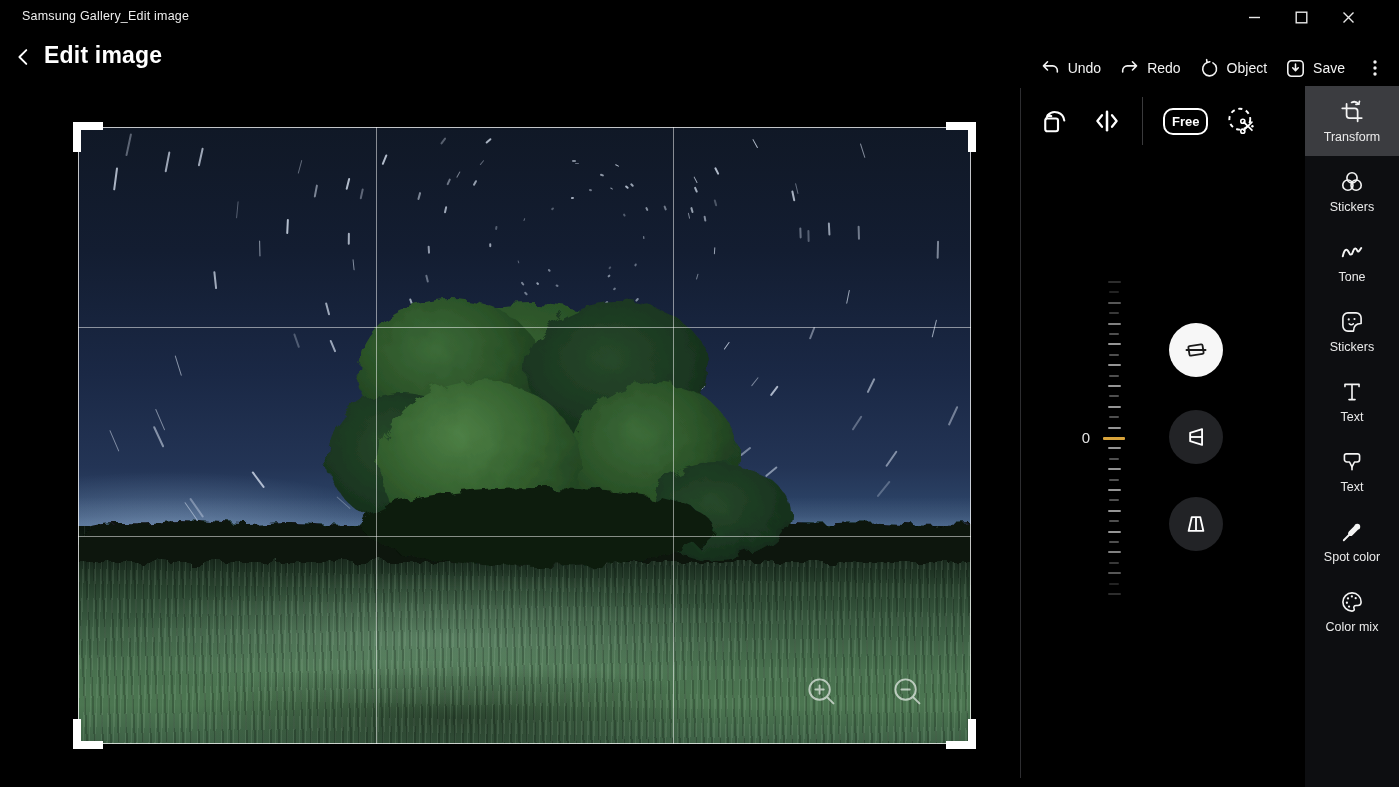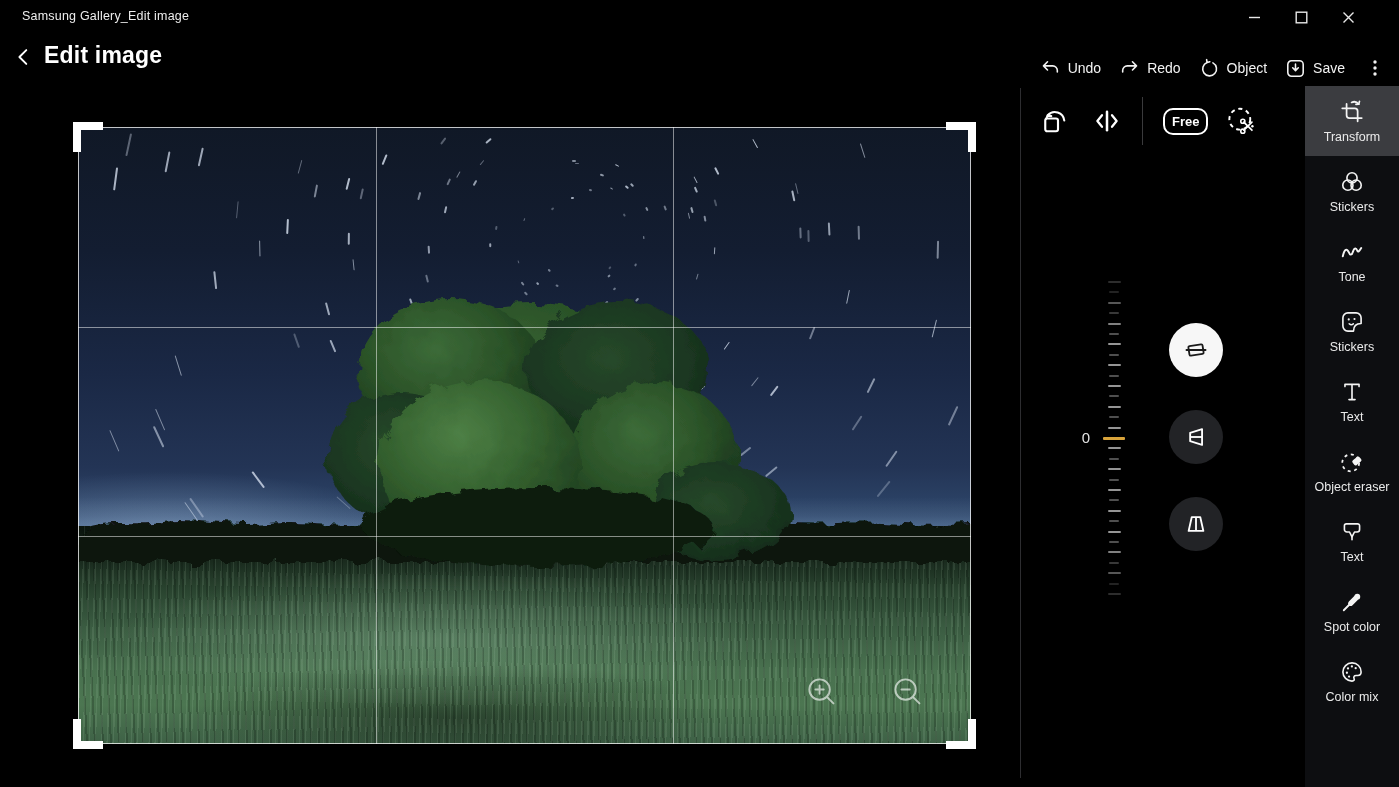--- a/index.html
+++ b/index.html
@@ -464,29 +464,20 @@
     <span class="lbl">Stickers</span>
   </button>
   <button class="side-item">
     <svg width="26" height="26" viewBox="0 0 24 24">
         <path d="M5.5 7 V5 H18.5 V7 M12 5 V19 M9.2 19 H14.8" fill="none" stroke="currentColor" stroke-width="1.5" stroke-linecap="round" stroke-linejoin="round"></path>
       </svg>
     <span class="lbl">Text</span>
   </button>
   <button class="side-item">
     <svg width="26" height="26" viewBox="0 0 24 24">
-        <circle cx="10.8" cy="12.8" r="7.8" fill="none" stroke="currentColor" stroke-width="1.6" stroke-dasharray="2.8 3.3"></circle>
-        <g transform="rotate(-40 16.5 11)">
-          <rect x="12.4" y="8.2" width="8.2" height="5.6" rx="1.7" fill="currentColor"></rect>
-        </g>
-      </svg>
-    <span class="lbl">Object eraser</span>
-  </button>
-  <button class="side-item">
-    <svg width="26" height="26" viewBox="0 0 24 24">
         <path d="M6.8 4.5 H17.2 A1.8 1.8 0 0 1 19 6.3 V9.7 A2.3 2.3 0 0 1 16.7 12 H14.3 L12 16.5 L9.7 12 H7.3 A2.3 2.3 0 0 1 5 9.7 V6.3 A1.8 1.8 0 0 1 6.8 4.5 Z" fill="none" stroke="currentColor" stroke-width="1.5" stroke-linejoin="round"></path>
         <path d="M12 16.5 V19.2" stroke="currentColor" stroke-width="1.5" stroke-linecap="round"></path>
       </svg>
     <span class="lbl">Text</span>
   </button>
   <button class="side-item">
     <svg width="26" height="26" viewBox="0 0 24 24">
         <path d="M4.4 19.6 L10.6 13.4" stroke="currentColor" stroke-width="1.7" fill="none" stroke-linecap="round"></path>
         <path d="M10.8 13.2 L15.6 8.4" stroke="currentColor" stroke-width="4.8" fill="none" stroke-linecap="round"></path>
         <circle cx="16.9" cy="7.1" r="2.7" fill="currentColor"></circle>

